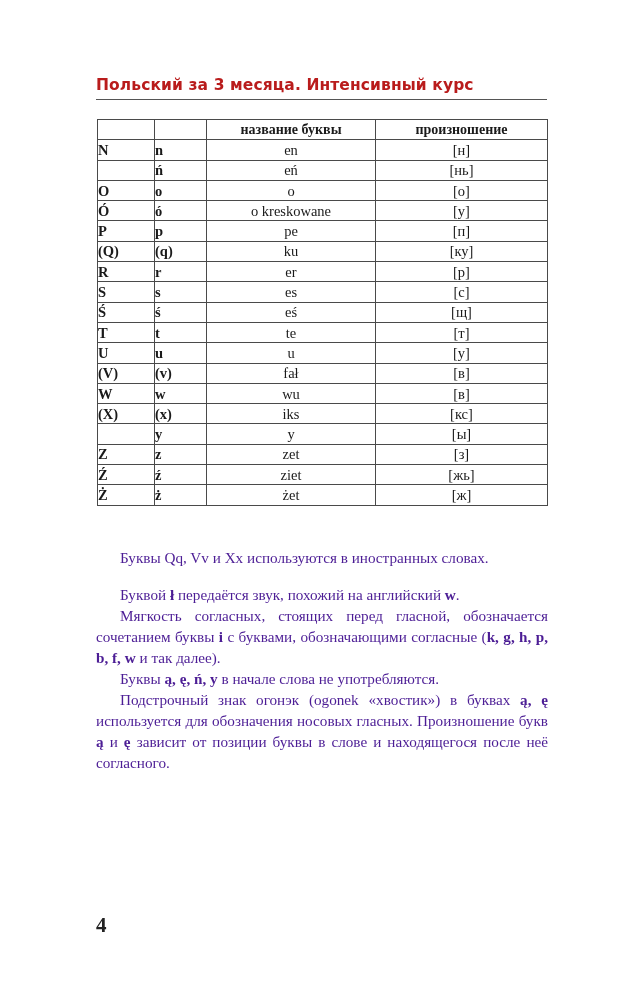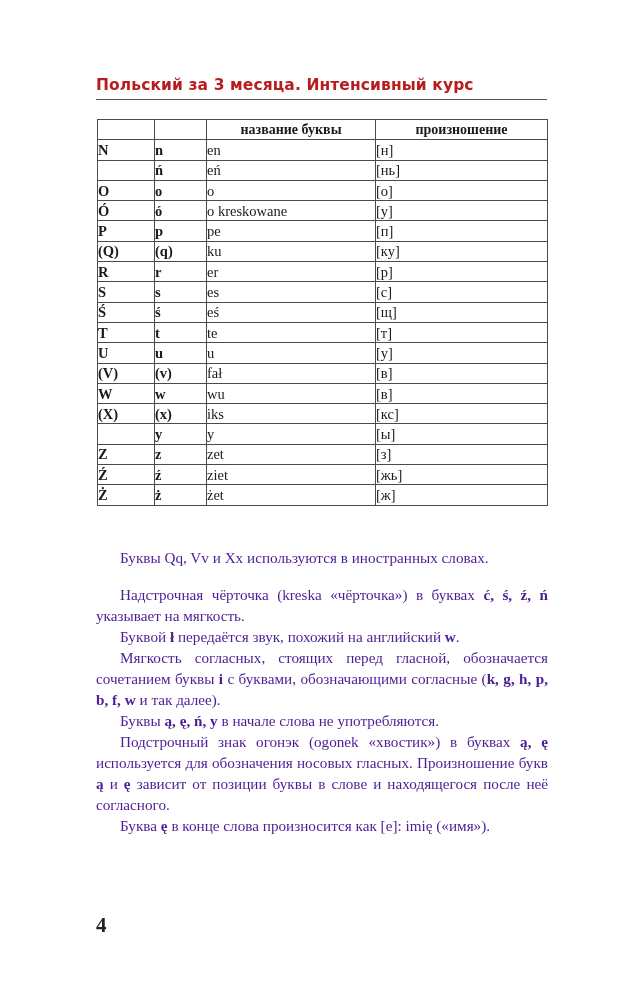--- a/index.html
+++ b/index.html
@@ -21,21 +21,21 @@
     position: absolute; left: 97px; top: 119px; width: 450px;
     border-collapse: collapse; table-layout: fixed;
     font-family: "Liberation Serif", "DejaVu Serif", serif;
   }
   table.alphabet td, table.alphabet th {
     border: 1.2px solid #4a4a4a; height: 19.3px; padding: 0; line-height: 18px;
     font-size: 14.5px; color: #1a1a1a;
   }
   table.alphabet th { font-weight: bold; text-align: center; font-size: 14px; margin-left: 6px; }
   td.upper, td.lower { font-weight: bold; padding-left: 8px; text-align: left; }
-  td.name, td.pron { text-align: left; }
+  td.name, td.pron { text-align: center; }
   td.pron { font-size: 15px; }
   .body-text {
     position: absolute; left: 96px; width: 452px;
     font-family: "Liberation Serif", "DejaVu Serif", serif;
     font-size: 15.2px; line-height: 21px; color: #4c1d95;
     text-align: justify;
   }
   .body-text p { margin: 0; text-indent: 24px; }
   .note { top: 547px; }
   .rules { top: 584px; }
@@ -177,21 +177,19 @@
         <td class="pron">[ж]</td>
       </tr>
   </tbody>
 </table>
 
 <div class="body-text note">
   <p>Буквы Qq, Vv и Xx используются в иностранных словах.</p>
 </div>
 
 <div class="body-text rules">
-  <p><span>Надстрочная чёрточка (kreska «чёрточка») в буквах </span><b>ć, ś, ź, ń</b><span> указывает на мягкость.</span></p>
   <p><span>Буквой </span><b>ł</b><span> передаётся звук, похожий на английский </span><b>w</b><span>.</span></p>
   <p><span>Мягкость согласных, стоящих перед гласной, обозначается сочетанием буквы </span><b>i</b><span> с буквами, обозначающими согласные (</span><b>k, g, h, p, b, f, w</b><span> и так далее).</span></p>
   <p><span>Буквы </span><b>ą, ę, ń, y</b><span> в начале слова не употребляются.</span></p>
   <p><span>Подстрочный знак огонэк (ogonek «хвостик») в буквах </span><b>ą, ę</b><span> используется для обозначения носовых гласных. Произношение букв </span><b>ą</b><span> и </span><b>ę</b><span> зависит от позиции буквы в слове и находящегося после неё согласного.</span></p>
-  <p><span>Буква </span><b>ę</b><span> в конце слова произносится как [e]: imię («имя»).</span></p>
 </div>
 
 <div class="page-number">4</div>
 
 </body></html>

